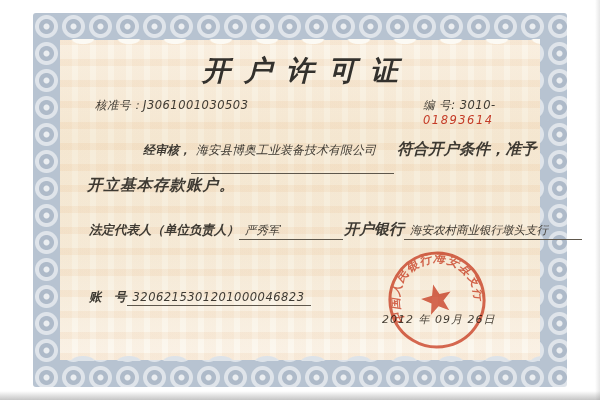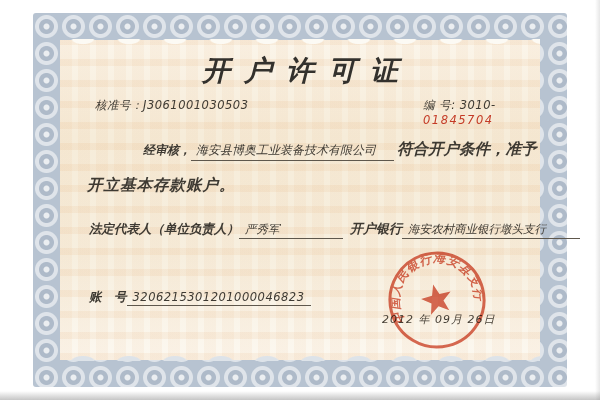--- a/index.html
+++ b/index.html
@@ -56,27 +56,27 @@
     font-family:"DejaVu Serif",serif;font-size:28px;font-weight:700;
     letter-spacing:14px;text-indent:14px;color:#33312d;
   }
   .row-approval{position:absolute;top:58px;left:35px;font-size:11.5px;letter-spacing:.5px;}
   .row-approval .val{}
   .serial{position:absolute;top:58px;left:363px;font-size:11.5px;letter-spacing:.5px;}
   .serial .red{color:var(--accent_red,#c43a25);letter-spacing:1.5px;}
   .u{border-bottom:1px solid #5e574c;display:inline-block;}
   .review{position:absolute;top:99px;left:83px;display:flex;align-items:baseline;white-space:nowrap;}
   .review .prefix{font-size:12px;font-weight:600;}
-  .review .company{font-size:12px;min-width:193px;padding:0 5px 1px;}
+  .review .company{font-size:12px;min-width:193px;padding:0 5px 14px;}
   .review .suffix{font-size:15.5px;font-weight:600;margin-left:3px;}
   .line2{position:absolute;top:135px;left:27px;font-size:15.5px;font-weight:600;letter-spacing:1px;}
   .fields{position:absolute;top:180px;left:29px;display:flex;align-items:baseline;white-space:nowrap;}
   .lbl{font-size:12.5px;font-weight:600;text-align:right;}
   .val-u{font-size:11.5px;min-width:92px;padding:0 6px 1px;}
-  .bank-lbl{margin-left:7px;font-size:13px;}
+  .bank-lbl{margin-left:1px;font-size:15px;}
   .bank-val{min-width:166px;}
   .account-row{position:absolute;top:218px;left:29px;display:flex;align-items:baseline;}
   .account-val{min-width:172px;letter-spacing:.5px;margin-top:32px;}
   .issuer{position:absolute;top:250px;left:327px;font-size:11px;letter-spacing:1px;color:#463f35;}
   .date{position:absolute;top:272px;left:322px;font-size:11px;letter-spacing:1px;color:#463f35;}
   .seal{
     position:absolute;left:315px;top:198px;width:124px;height:124px;
     transform:rotate(-14deg);opacity:.82;mix-blend-mode:multiply;z-index:5;
   }
   .seal text{font-family:"DejaVu Sans",sans-serif;font-weight:700;}
@@ -93,21 +93,21 @@
     <div class="wave-bottom"></div>
 
     <div class="title">开户许可证</div>
 
     <div class="row-approval">
       <span>核准号：</span><span class="val">J3061001030503</span>
     </div>
 
     <div class="serial">
       <span>编 号:</span>
-      <span>3010-</span><span class="red">01845704</span>
+      <span>3010-</span><span class="red">01893614</span>
     </div>
 
     <div class="review">
       <span class="prefix">经审核，</span>
       <span class="company u">海安县博奥工业装备技术有限公司</span>
       <span class="suffix">符合开户条件，准予</span>
     </div>
 
     <div class="line2">开立基本存款账户。</div>
 

